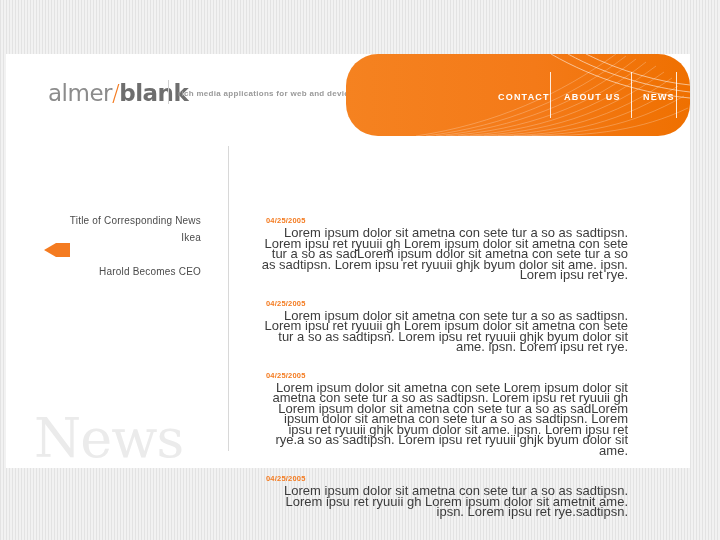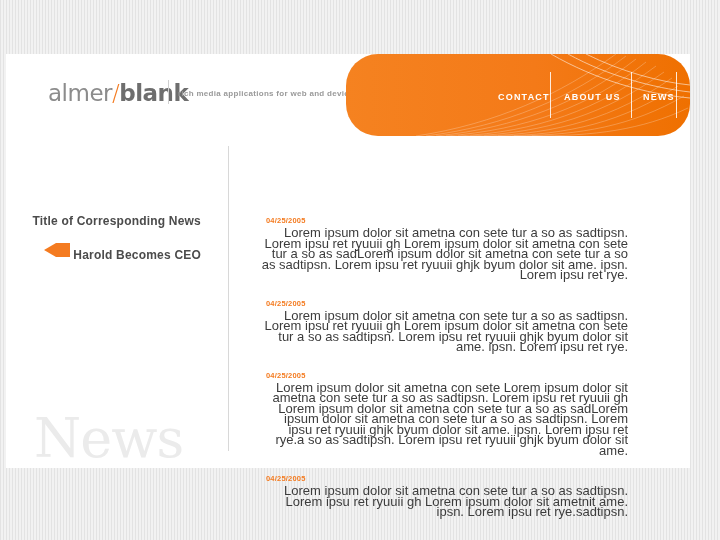--- a/index.html
+++ b/index.html
@@ -135,22 +135,22 @@
     left: 0;
     top: 78px;
     width: 205px;
   }
   .side-item {
     position: relative;
     height: 14px;
     line-height: 14px;
     text-align: right;
     padding-right: 10px;
-    font-size: 12px;
-    font-weight: bold;
+    font-size: 10px;
+    font-weight: normal;
     color: #4b4b4b;
     letter-spacing: 0.2px;
     cursor: pointer;
     margin-bottom: 3px;
   }
   .side-item.active {
     color: #ffffff;
   }
   .side-item.active::before {
     content: "";
@@ -259,20 +259,23 @@
     </div>
   </div>
 
   <div class="content">
 
     <div class="sidebar">
       <div class="side-nav">
         <div class="side-item">
           <span class="label">Title of Corresponding News</span>
         </div>
+        <div class="side-item">
+          <span class="label">Ikea</span>
+        </div>
         <div class="side-item active">
           <span class="label">New Office</span>
         </div>
         <div class="side-item">
           <span class="label">Harold Becomes CEO</span>
         </div>
       </div>
 
       <svg class="arrow-tail" viewBox="0 0 26 14">
         <polygon points="0,7 12,0 26,0 26,14 12,14" fill="#f47b20"></polygon>

